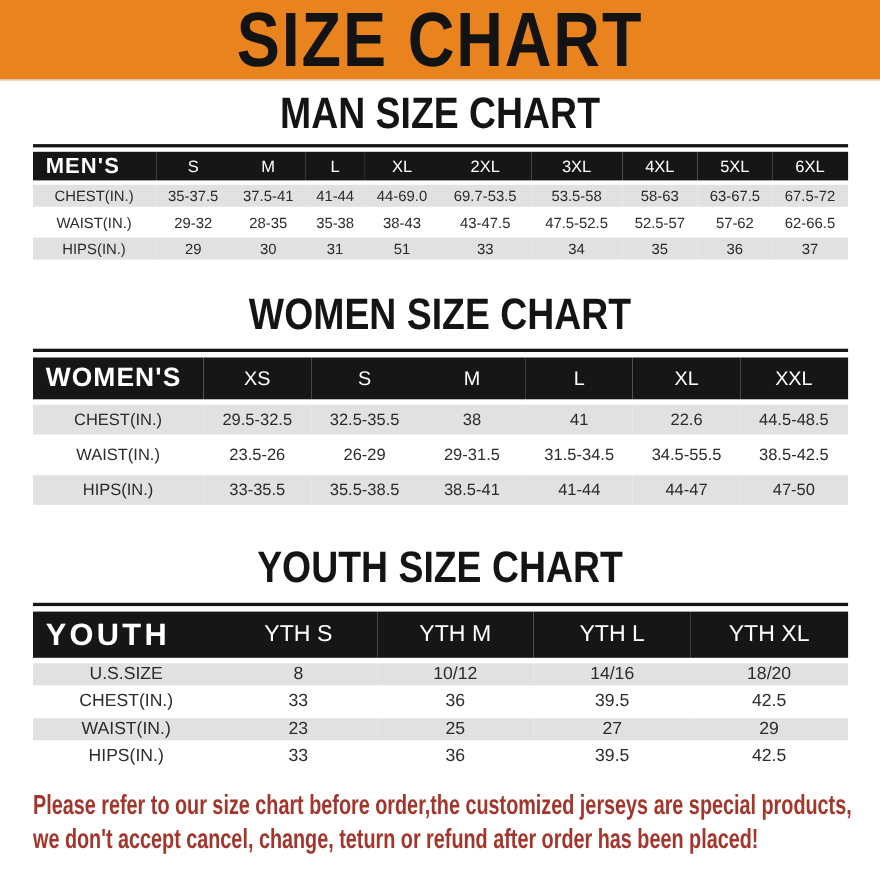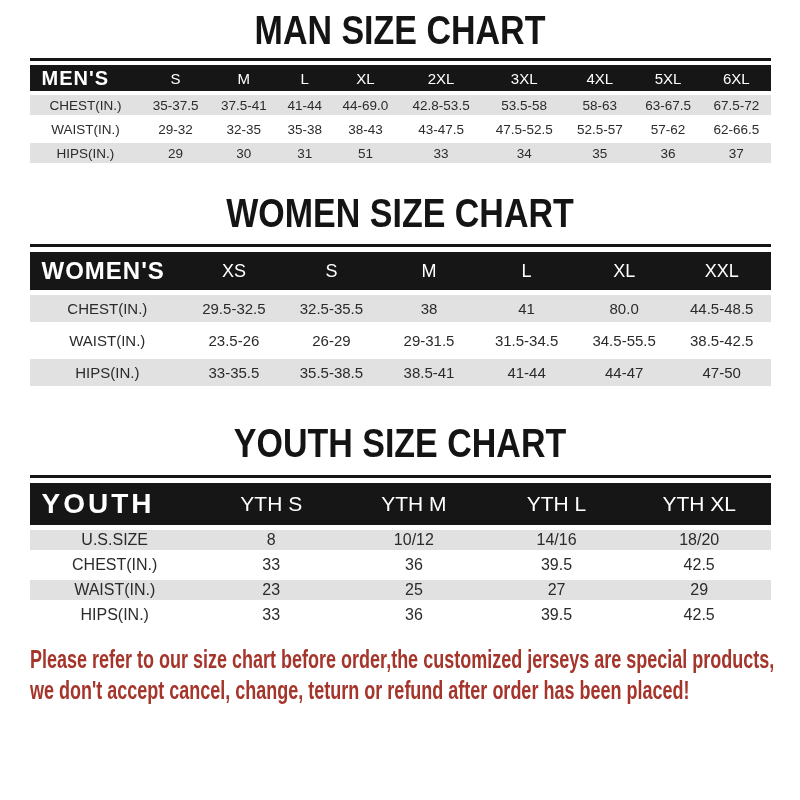--- a/index.html
+++ b/index.html
@@ -83,20 +83,23 @@
     color: #A5352B; font-size: 25px; font-weight: bold;
     line-height: 31px; white-space: nowrap;
     transform: scaleX(0.72); transform-origin: left center;
   }
 </style>
 </head>
 <body>
 
 <div class="page">
 
+  <header class="banner">
+    <div class="banner-title">SIZE CHART</div>
+  </header>
 
   <section class="size-section">
     <h2 class="section-title mt-men">MAN SIZE CHART</h2>
     <div class="table-wrap men">
         <table class="size-table">
           <thead>
             <tr>
               <th class="header-label">MEN'S</th>
               <th class="size-col">S</th>
               <th class="size-col">M</th>
@@ -109,30 +112,30 @@
               <th class="size-col">6XL</th>
             </tr>
           </thead>
           <tbody>
             <tr>
               <td class="row-label">CHEST(IN.)</td>
               <td class="val">35-37.5</td>
               <td class="val">37.5-41</td>
               <td class="val">41-44</td>
               <td class="val">44-69.0</td>
-              <td class="val">42.8-53.5</td>
+              <td class="val">69.7-53.5</td>
               <td class="val">53.5-58</td>
               <td class="val">58-63</td>
               <td class="val">63-67.5</td>
               <td class="val">67.5-72</td>
             </tr>
             <tr>
               <td class="row-label">WAIST(IN.)</td>
               <td class="val">29-32</td>
-              <td class="val">32-35</td>
+              <td class="val">28-35</td>
               <td class="val">35-38</td>
               <td class="val">38-43</td>
               <td class="val">43-47.5</td>
               <td class="val">47.5-52.5</td>
               <td class="val">52.5-57</td>
               <td class="val">57-62</td>
               <td class="val">62-66.5</td>
             </tr>
             <tr>
               <td class="row-label">HIPS(IN.)</td>
@@ -175,21 +178,21 @@
               <th class="size-col">XXL</th>
             </tr>
           </thead>
           <tbody>
             <tr>
               <td class="row-label">CHEST(IN.)</td>
               <td class="val">29.5-32.5</td>
               <td class="val">32.5-35.5</td>
               <td class="val">38</td>
               <td class="val">41</td>
-              <td class="val">80.0</td>
+              <td class="val">22.6</td>
               <td class="val">44.5-48.5</td>
             </tr>
             <tr>
               <td class="row-label">WAIST(IN.)</td>
               <td class="val">23.5-26</td>
               <td class="val">26-29</td>
               <td class="val">29-31.5</td>
               <td class="val">31.5-34.5</td>
               <td class="val">34.5-55.5</td>
               <td class="val">38.5-42.5</td>

